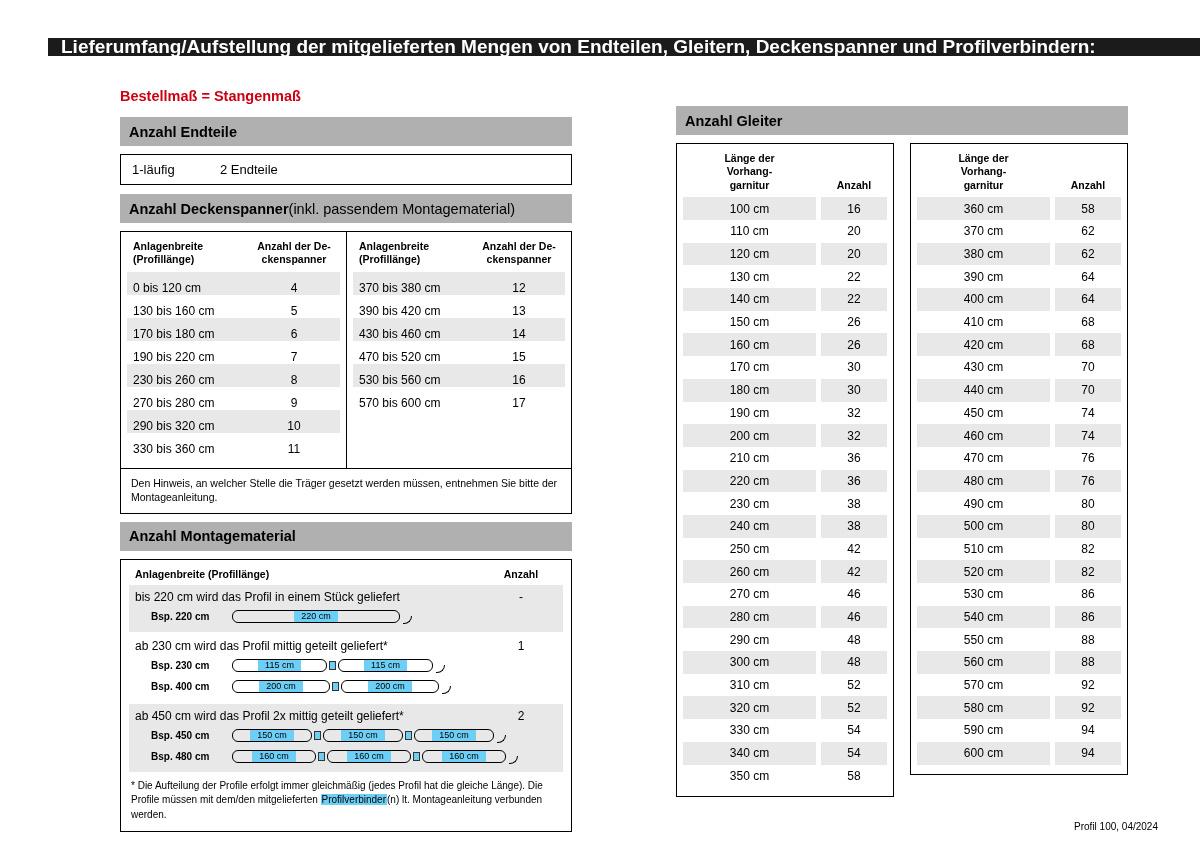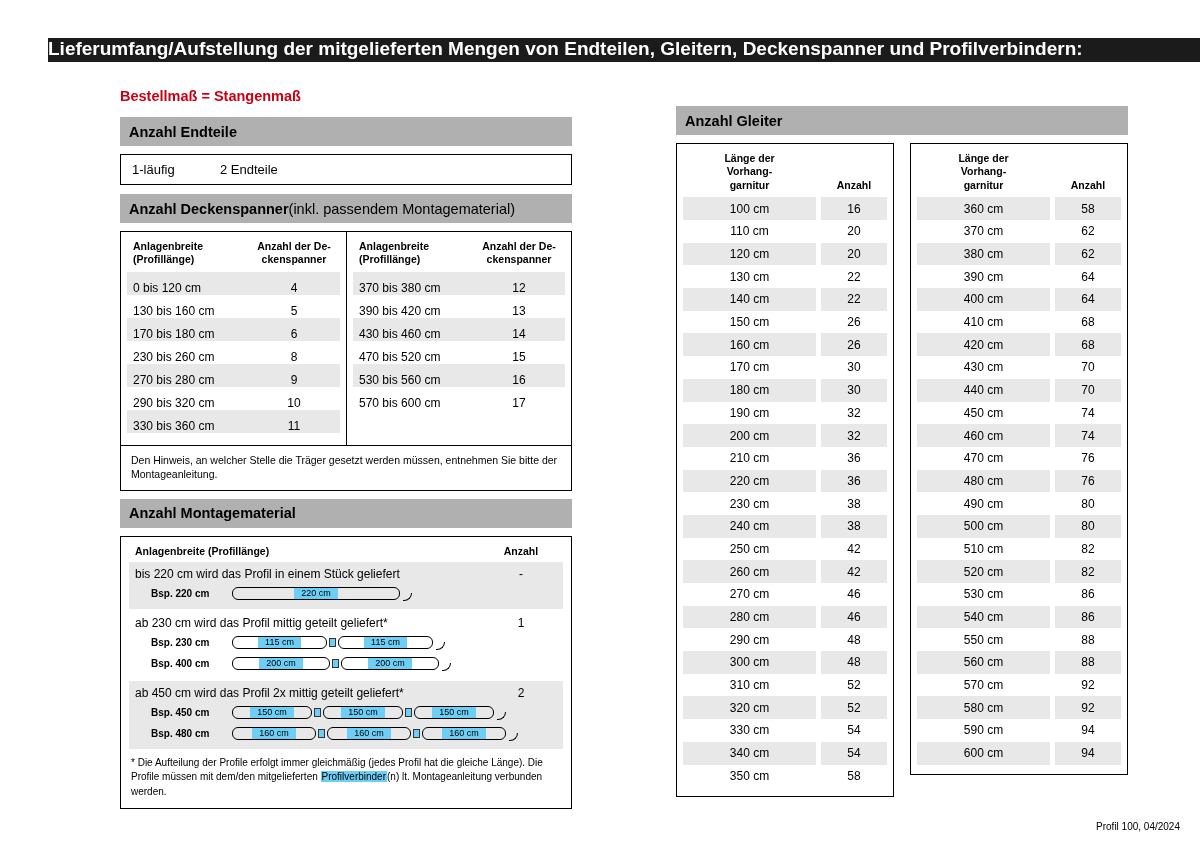--- a/index.html
+++ b/index.html
@@ -1,20 +1,20 @@
 <!DOCTYPE html>
 <html><head>
 <meta charset="utf-8">
 <style>
   *{box-sizing:border-box;margin:0;padding:0}
   body{background:#fff;font-family:"Liberation Sans",sans-serif;color:#000}
   .page{position:relative;width:1200px;height:849px;overflow:hidden;background:#fff}
 
-  .top-bar{position:absolute;left:48px;top:38px;width:1152px;height:24px;background:#1b1b1b;color:#fff;
-    display:flex;font-weight:bold;font-size:19px;white-space:nowrap}
+  .top-bar{position:absolute;left:48px;top:38px;width:1152px;height:18px;background:#1b1b1b;color:#fff;
+    display:flex;align-items:center;padding-left:13px;font-weight:bold;font-size:19px;white-space:nowrap}
 
   .left-col{position:absolute;left:120px;top:88px;width:452px}
   .right-col{position:absolute;left:676px;top:106px;width:452px}
 
   .subtitle{color:#cc0014;font-weight:bold;font-size:14.5px;margin-bottom:13px}
 
   .section-bar{background:#b0b0b0;height:29px;display:flex;align-items:center;padding-left:9px;
     font-size:14.5px;margin-bottom:8px}
   .section-bar .bold{font-weight:bold}
   .section-bar .norm{font-weight:normal}
@@ -64,21 +64,21 @@
   .g-table{flex:1;border:1px solid #000;padding:8px 6px 9px 6px;background:#fff}
   .g-head{display:flex;align-items:flex-end;margin-bottom:5px}
   .g-col-len{flex:1;text-align:center;font-weight:bold;font-size:10.5px;line-height:1.28;white-space:pre-line}
   .g-col-cnt{width:66px;margin-left:5px;text-align:center;font-weight:bold;font-size:10.5px;padding-bottom:1px}
   .g-row{display:flex;height:22.7px;font-size:12px}
   .g-len{flex:1;display:flex;align-items:center;justify-content:center}
   .g-cnt{width:66px;margin-left:5px;display:flex;align-items:center;justify-content:center}
   .g-rows .g-row:nth-of-type(odd) .g-len,
   .g-rows .g-row:nth-of-type(odd) .g-cnt{background:#e8e8e8}
 
-  .page-footer{position:absolute;right:20px;bottom:17px;font-size:10px}
+  .page-footer{position:absolute;right:42px;bottom:17px;font-size:10px}
 </style>
 </head>
 <body>
 
 <div class="page">
 
   <header class="top-bar">
     <span>Lieferumfang/Aufstellung der mitgelieferten Mengen von Endteilen, Gleitern, Deckenspanner und Profilverbindern:</span>
   </header>
 
@@ -117,20 +117,24 @@
             <div class="ds-row">
               <div class="ds-range">130 bis 160 cm</div>
               <div class="ds-cnt">5</div>
             </div>
 
             <div class="ds-row">
               <div class="ds-range">170 bis 180 cm</div>
               <div class="ds-cnt">6</div>
             </div>
 
+            <div class="ds-row">
+              <div class="ds-range">190 bis 220 cm</div>
+              <div class="ds-cnt">7</div>
+            </div>
 
             <div class="ds-row">
               <div class="ds-range">230 bis 260 cm</div>
               <div class="ds-cnt">8</div>
             </div>
 
             <div class="ds-row">
               <div class="ds-range">270 bis 280 cm</div>
               <div class="ds-cnt">9</div>
             </div>

